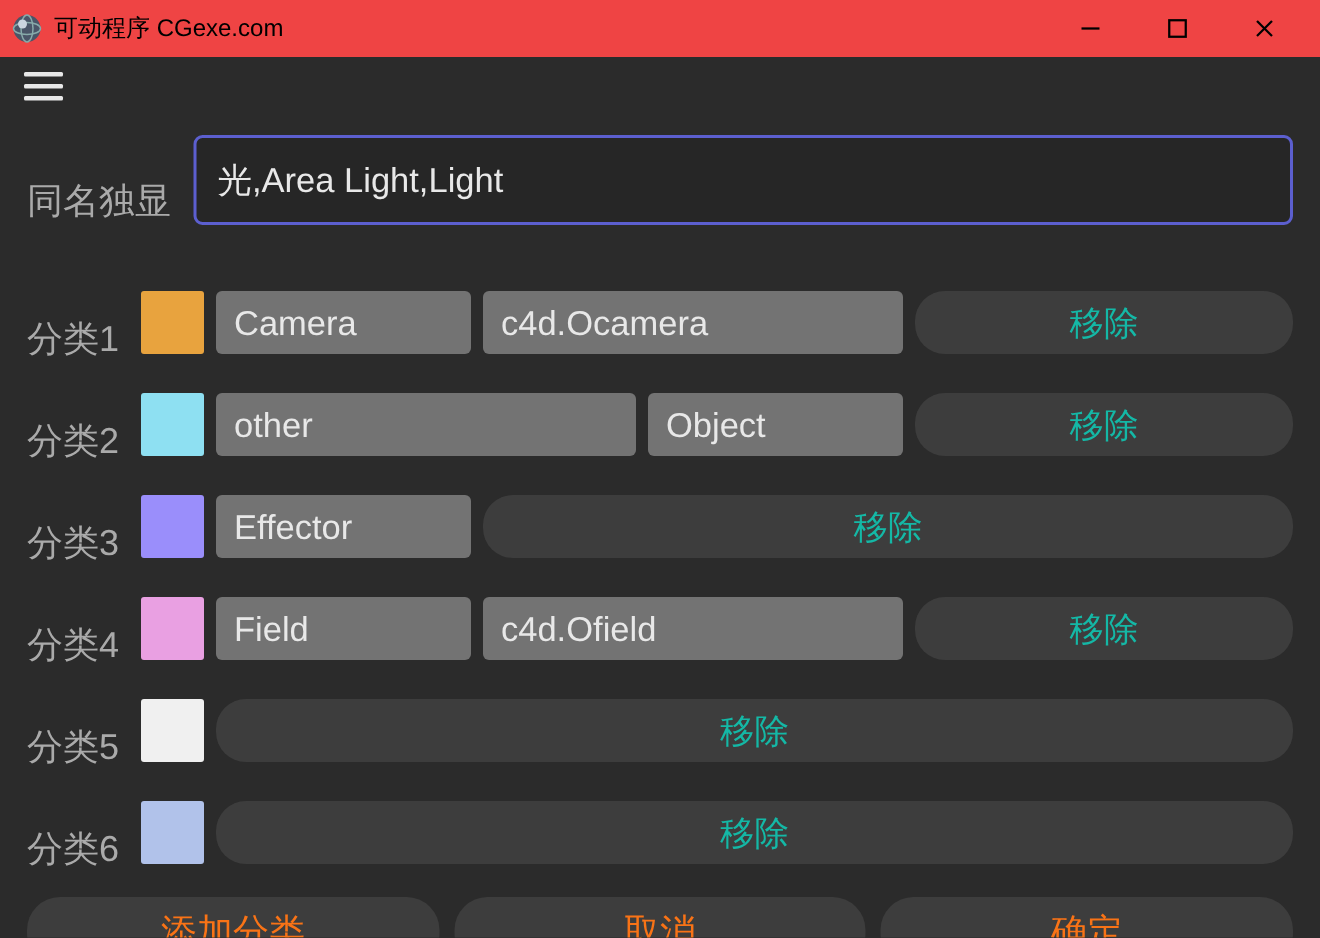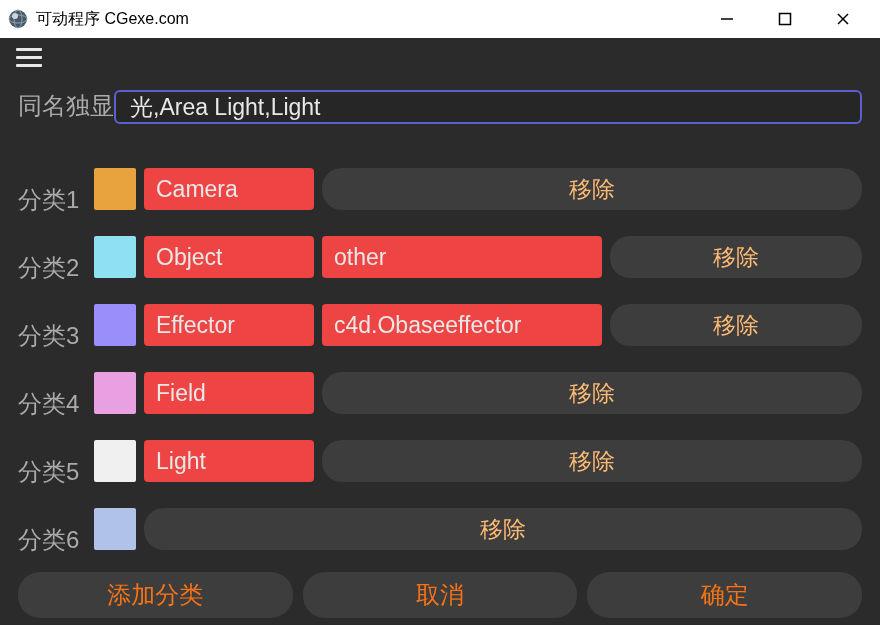--- a/index.html
+++ b/index.html
@@ -5,21 +5,21 @@
     * { box-sizing: border-box; margin: 0; padding: 0; }
     body {
       width: 880px;
       height: 625px;
       background: #2b2b2b;
       font-family: "Microsoft YaHei", "Segoe UI", Arial, sans-serif;
       overflow: hidden;
     }
     .titlebar {
       height: 38px;
-      background: #ffffff;
+      background: #ef4444;
       display: flex;
       align-items: center;
       padding: 0 8px;
       gap: 8px;
     }
     .app-icon {
       width: 20px;
       height: 20px;
       position: relative;
     }
@@ -55,33 +55,33 @@
     }
     .hamburger-line {
       width: 26px;
       height: 3px;
       background: #e8e8e8;
       margin-bottom: 5px;
       border-radius: 1px;
     }
     .name-row {
       display: flex;
-      align-items: flex-start;
-      gap: 0;
+      align-items: flex-end;
+      gap: 15px;
       margin-bottom: 38px;
       padding: 0 4px;
     }
     .label-side {
       font-size: 24px;
       color: #aaaaaa;
       white-space: nowrap;
     }
     .name-input {
       flex: 1;
-      height: 34px;
+      height: 60px;
       background: #262626;
       border: 2px solid #5c5fcf;
       border-radius: 6px;
       font-size: 23px;
       color: #e8e8e8;
       padding: 0 14px;
       outline: none;
     }
     .category-row {
       display: flex;
@@ -97,38 +97,38 @@
       margin-top: 22px;
     }
     .swatch {
       width: 42px;
       height: 42px;
       border-radius: 2px;
       cursor: pointer;
     }
     .cat-input {
       height: 42px;
-      background: #ef4444;
+      background: #737373;
       border: none;
       border-radius: 4px;
       font-size: 23px;
       color: #e8e8e8;
       padding: 0 12px;
       outline: none;
     }
     .cat-name { width: 170px; }
     .cat-type { width: 280px; }
     .remove-btn {
       flex: 1;
       height: 42px;
       background: #3d3d3d;
       border: none;
       border-radius: 20px;
       font-size: 23px;
-      color: #fdba74;
+      color: #14b8a6;
       cursor: pointer;
       text-align: center;
     }
     .bottom-row {
       display: flex;
       gap: 10px;
       margin-top: 16px;
       padding: 0 4px;
     }
     .big-btn {
@@ -185,46 +185,46 @@
   <div class="name-row">
     <span class="label-side">同名独显</span>
     <input class="name-input" value="光,Area Light,Light" style="">
   </div>
 
   <div id="categories-container">
       <div class="category-row">
         <span class="cat-label">分类1</span>
         <div class="swatch" style="background: rgb(232, 163, 62);"></div>
         <input class="cat-input cat-name" value="Camera" style="">
+        <input class="cat-input cat-type" value="c4d.Ocamera" style="">
         <button class="remove-btn">移除</button>
       </div>
       <div class="category-row">
         <span class="cat-label">分类2</span>
         <div class="swatch" style="background: rgb(142, 224, 242);"></div>
+        <input class="cat-input cat-type" value="other" style="">
         <input class="cat-input cat-name" value="Object" style="">
-        <input class="cat-input cat-type" value="other" style="">
         <button class="remove-btn">移除</button>
       </div>
       <div class="category-row">
         <span class="cat-label">分类3</span>
         <div class="swatch" style="background: rgb(154, 142, 251);"></div>
         <input class="cat-input cat-name" value="Effector" style="">
-        <input class="cat-input cat-type" value="c4d.Obaseeffector" style="">
         <button class="remove-btn">移除</button>
       </div>
       <div class="category-row">
         <span class="cat-label">分类4</span>
         <div class="swatch" style="background: rgb(233, 160, 226);"></div>
         <input class="cat-input cat-name" value="Field" style="">
+        <input class="cat-input cat-type" value="c4d.Ofield" style="">
         <button class="remove-btn">移除</button>
       </div>
       <div class="category-row">
         <span class="cat-label">分类5</span>
         <div class="swatch" style="background: rgb(240, 240, 240);"></div>
-        <input class="cat-input cat-name" value="Light" style="">
         <button class="remove-btn">移除</button>
       </div>
       <div class="category-row">
         <span class="cat-label">分类6</span>
         <div class="swatch" style="background: rgb(177, 194, 234);"></div>
         <button class="remove-btn">移除</button>
       </div>
     </div>
 
   <div class="bottom-row">

